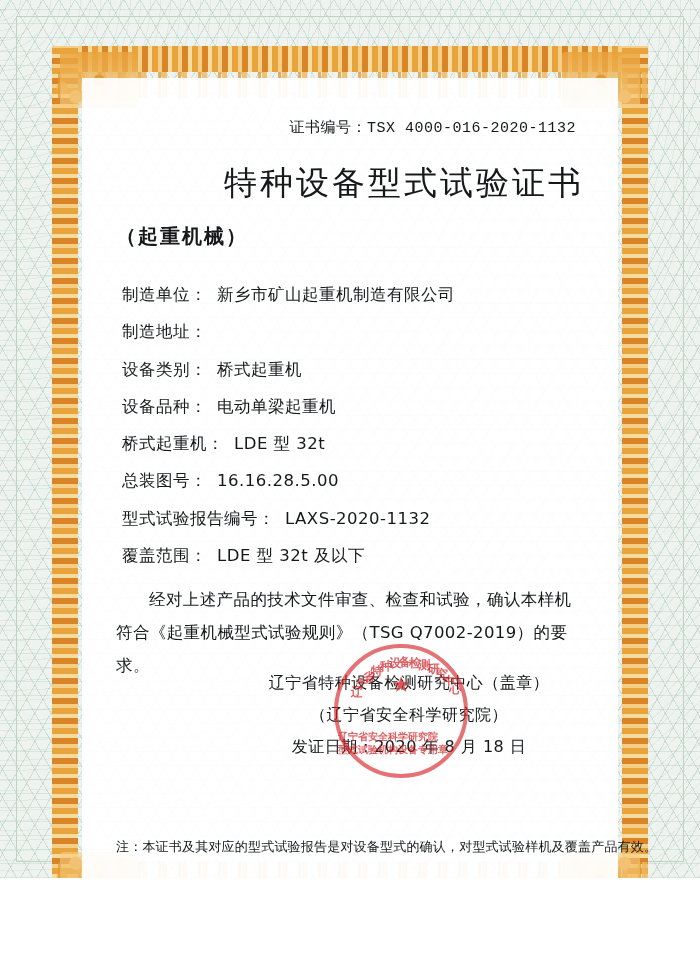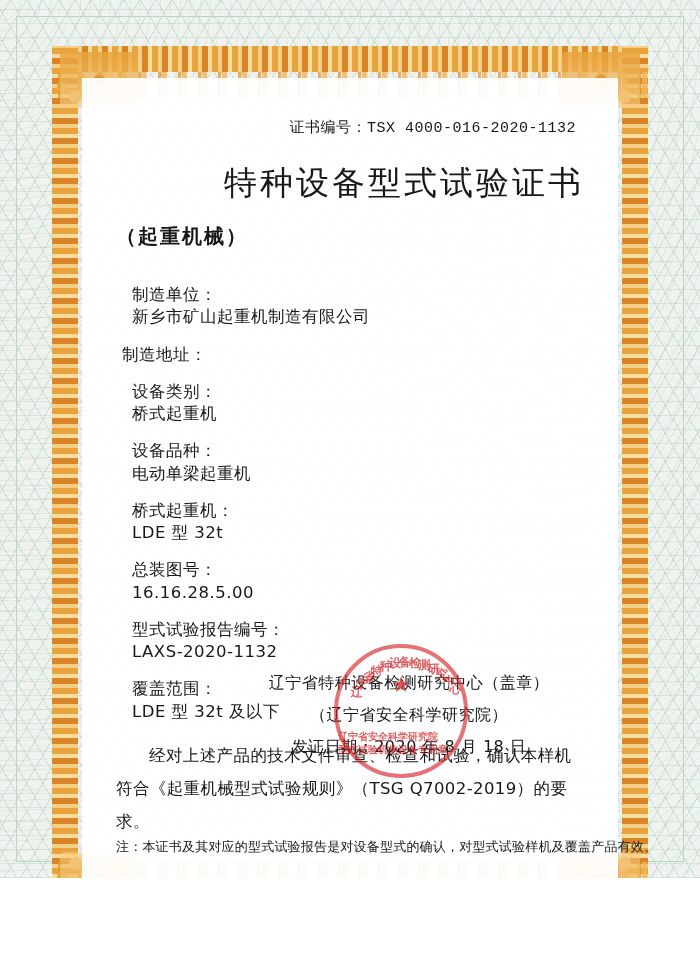--- a/index.html
+++ b/index.html
@@ -163,21 +163,20 @@
     margin-top: 34px;
     padding-left: 6px;
   }
   .field-row {
     display: flex;
     align-items: baseline;
     font-size: 16.5px;
     line-height: 1.35;
     margin-bottom: 15px;
     white-space: nowrap;
-    flex-direction: column;
   }
   .field-label {
     letter-spacing: .5px;
   }
   .field-value {
     margin-left: 10px;
     letter-spacing: .5px;
   }
 
   

